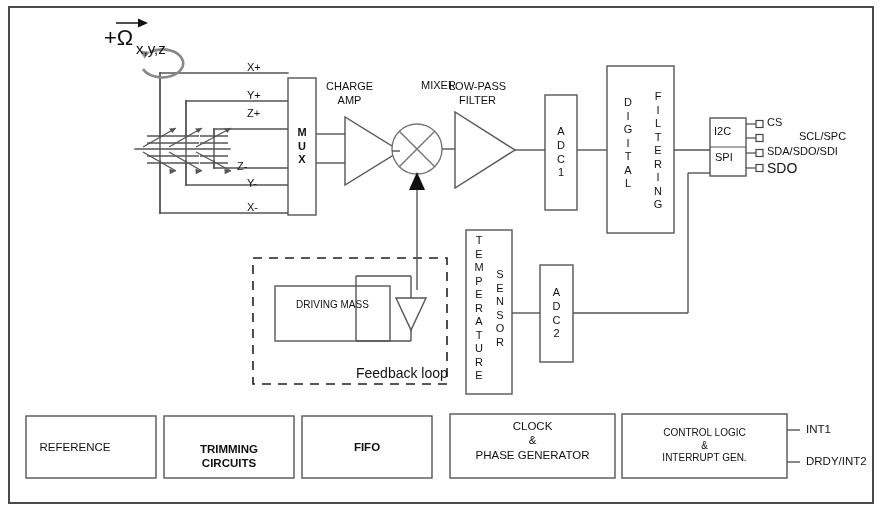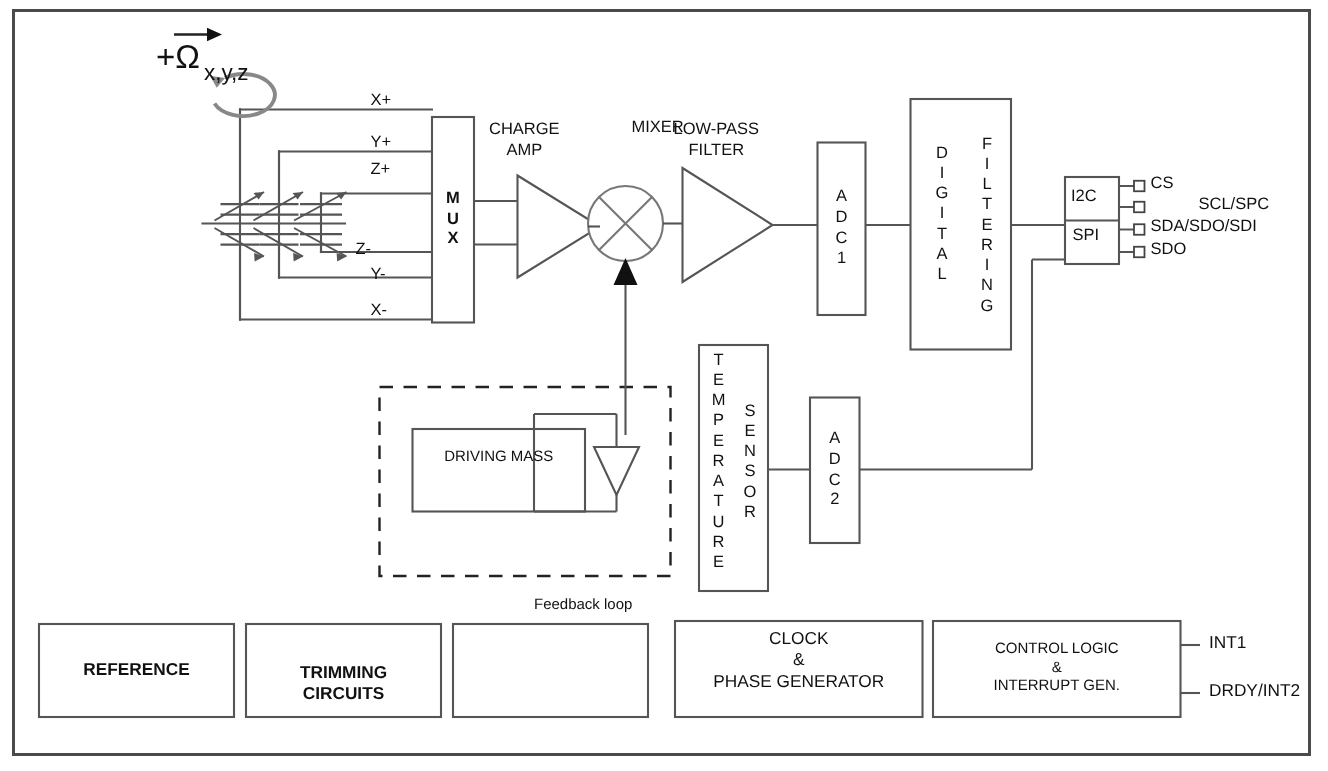--- a/index.html
+++ b/index.html
@@ -225,36 +225,37 @@
 
   <div class="vlabel" style="left:622px;top:96px;font-size:11px;">DIGITAL</div>
   <div class="vlabel" style="left:652px;top:90px;font-size:11px;">FILTERING</div>
 
   <div class="lbl" style="left:714px;top:126px;font-size:11px;">I2C</div>
   <div class="lbl" style="left:715px;top:152px;font-size:11px;">SPI</div>
 
   <div class="lbl" style="left:767px;top:117px;font-size:11px;">CS</div>
   <div class="lbl" style="left:767px;top:131px;font-size:11px;margin-left:32px;">SCL/SPC</div>
   <div class="lbl" style="left:767px;top:146px;font-size:11px;">SDA/SDO/SDI</div>
-  <div class="lbl" style="left:767px;top:161px;font-size:11px;">SDO</div>
+  <div class="lbl" style="left:767px;top:161px;font-size:14px;">SDO</div>
 
   <div class="boxlabel" style="left:275px;top:286px;width:115px;height:38px;font-size:10px;">DRIVING MASS</div>
-  <div class="lbl" style="left:356px;top:366px;font-size:10px;margin-top:33px;">Feedback loop</div>
+  <div class="lbl" style="left:356px;top:366px;font-size:14px;">Feedback loop</div>
 
   <div class="vlabel" style="left:473px;top:234px;font-size:11px;">TEMPERATURE</div>
   <div class="vlabel" style="left:494px;top:268px;font-size:11px;">SENSOR</div>
 
   <div class="boxlabel" style="left:540px;top:265px;width:33px;height:97px;font-size:11px;">A
 D
 C
 2</div>
 
-  <div class="boxlabel" style="left:26px;top:416px;width:130px;height:62px;font-size:11.5px;font-weight:bold;">REFERENCE</div>
+  <div class="boxlabel" style="left:10px;top:416px;width:130px;height:62px;font-size:11.5px;font-weight:normal;">REFERENCE</div>
   <div class="boxlabel" style="left:164px;top:416px;width:130px;height:80px;font-size:11.5px;font-weight:bold;">TRIMMING
 CIRCUITS</div>
+  <div class="boxlabel" style="left:302px;top:416px;width:130px;height:62px;font-size:11.5px;font-weight:bold;">FIFO</div>
   <div class="boxlabel" style="left:450px;top:414px;width:165px;height:53px;font-size:11.5px;">CLOCK
 &amp;
 PHASE GENERATOR</div>
   <div class="boxlabel" style="left:622px;top:414px;width:165px;height:64px;font-size:10px;">CONTROL LOGIC
 &amp;
 INTERRUPT GEN.</div>
 
   <div class="lbl" style="left:806px;top:423px;font-size:11.5px;">INT1</div>
   <div class="lbl" style="left:806px;top:455px;font-size:11.5px;">DRDY/INT2</div>
 

